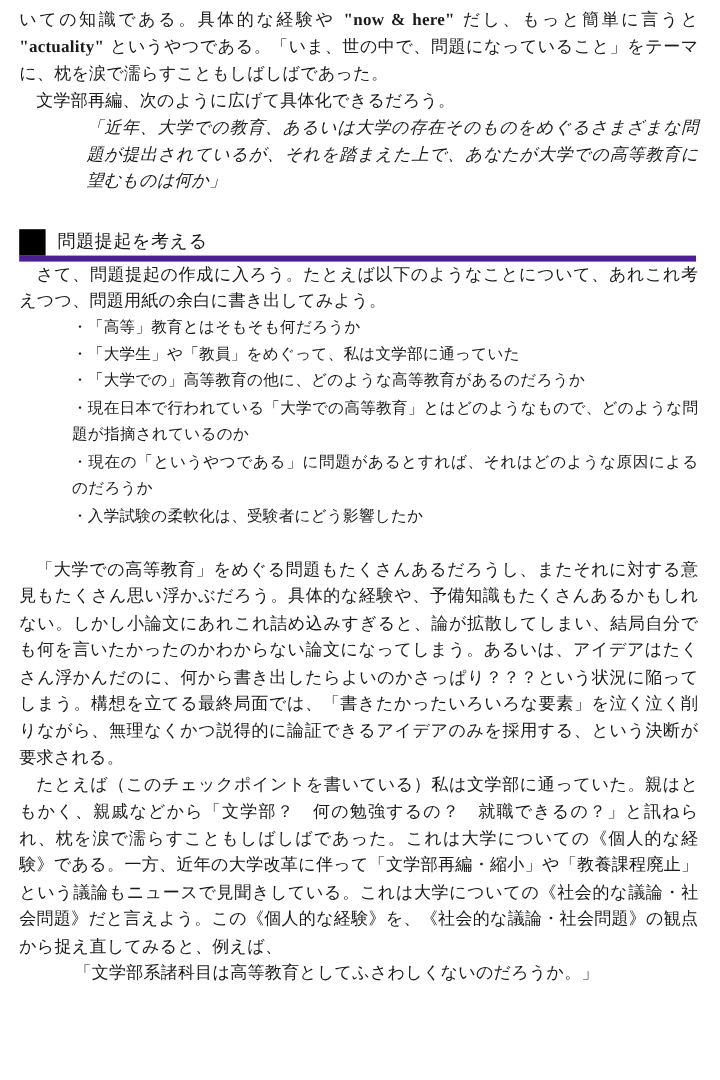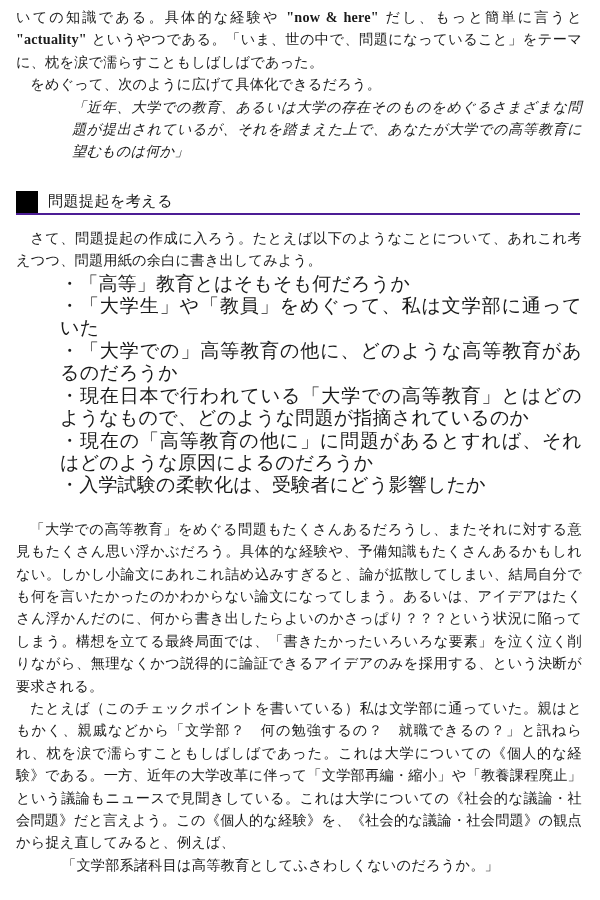--- a/index.html
+++ b/index.html
@@ -13,60 +13,60 @@
     font-size: 14.2px; line-height: 22.4px; margin: 0;
     text-align: justify; text-justify: inter-character;
     letter-spacing: 0.2px;
   }
   .indent { text-indent: 1em; }
   .quote { padding-left: 56px; font-style: italic; }
   .quote2 { padding-left: 46px; }
   .en { font-weight: bold; font-family: "Liberation Serif", serif; }
   .spacer { height: 22px; }
   .heading {
-    position: relative; height: 24px; margin-top: 4px; margin-bottom: 12px;
-    border-bottom: 2px solid #4c1d95; width: 564px;
+    position: relative; height: 24px; margin-top: 4px; margin-bottom: 0;
+    border-bottom: 5px solid #4c1d95; width: 564px;
   }
   .heading .sq {
     position: absolute; left: 0; top: 2px; width: 22px; height: 22px; background: #000;
   }
   .heading .ht {
     position: absolute; left: 32px; top: 1px; font-size: 15px; line-height: 22px;
     letter-spacing: 0.5px;
   }
   .list { padding-left: 44px; }
-  .list .li { font-size: 19px; line-height: 22.4px; margin: 0; text-align: justify; letter-spacing: 0.2px; }
+  .list .li { font-size: 13px; line-height: 22.4px; margin: 0; text-align: justify; letter-spacing: 0.2px; }
 </style>
 </head>
 <body>
 
 <div class="page">
 
   <p class="p"><span>いての知識である。具体的な経験や </span><span class="en">"now &amp; here"</span><span> だし、もっと簡単に言うと </span><span class="en">"actuality"</span><span> というやつである。「いま、世の中で、問題になっていること」をテーマに、枕を涙で濡らすこともしばしばであった。</span></p>
 
 
-  <p class="p indent">をめぐって、次のように広げて具体化できるだろう。</p>
+  <p class="p indent">文学部再編、次のように広げて具体化できるだろう。</p>
 
   <p class="p quote">「近年、大学での教育、あるいは大学の存在そのものをめぐるさまざまな問題が提出されているが、それを踏まえた上で、あなたが大学での高等教育に望むものは何か」</p>
 
   <div class="spacer"></div>
 
   <div class="heading">
     <div class="sq"></div>
     <div class="ht">問題提起を考える</div>
   </div>
 
   <p class="p indent">さて、問題提起の作成に入ろう。たとえば以下のようなことについて、あれこれ考えつつ、問題用紙の余白に書き出してみよう。</p>
 
   <div class="list">
     <p class="li">・「高等」教育とはそもそも何だろうか</p>
     <p class="li">・「大学生」や「教員」をめぐって、私は文学部に通っていた</p>
     <p class="li">・「大学での」高等教育の他に、どのような高等教育があるのだろうか</p>
     <p class="li">・現在日本で行われている「大学での高等教育」とはどのようなもので、どのような問題が指摘されているのか</p>
-    <p class="li">・現在の「高等教育の他に」に問題があるとすれば、それはどのような原因によるのだろうか</p>
+    <p class="li">・現在の「というやつである」に問題があるとすれば、それはどのような原因によるのだろうか</p>
     <p class="li">・入学試験の柔軟化は、受験者にどう影響したか</p>
   </div>
 
   <div class="spacer"></div>
 
   <p class="p indent">「大学での高等教育」をめぐる問題もたくさんあるだろうし、またそれに対する意見もたくさん思い浮かぶだろう。具体的な経験や、予備知識もたくさんあるかもしれない。しかし小論文にあれこれ詰め込みすぎると、論が拡散してしまい、結局自分でも何を言いたかったのかわからない論文になってしまう。あるいは、アイデアはたくさん浮かんだのに、何から書き出したらよいのかさっぱり？？？という状況に陥ってしまう。構想を立てる最終局面では、「書きたかったいろいろな要素」を泣く泣く削りながら、無理なくかつ説得的に論証できるアイデアのみを採用する、という決断が要求される。</p>
 
   <p class="p indent">たとえば（このチェックポイントを書いている）私は文学部に通っていた。親はともかく、親戚などから「文学部？　何の勉強するの？　就職できるの？」と訊ねられ、枕を涙で濡らすこともしばしばであった。これは大学についての《個人的な経験》である。一方、近年の大学改革に伴って「文学部再編・縮小」や「教養課程廃止」という議論もニュースで見聞きしている。これは大学についての《社会的な議論・社会問題》だと言えよう。この《個人的な経験》を、《社会的な議論・社会問題》の観点から捉え直してみると、例えば、</p>
 
   <p class="p quote2">「文学部系諸科目は高等教育としてふさわしくないのだろうか。」</p>

